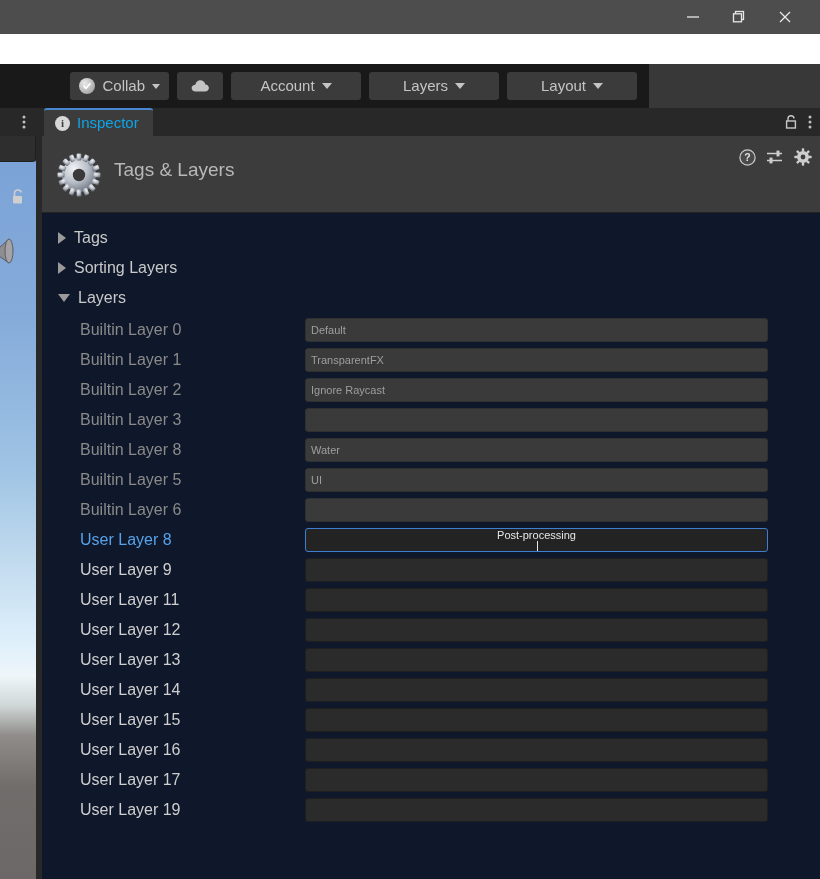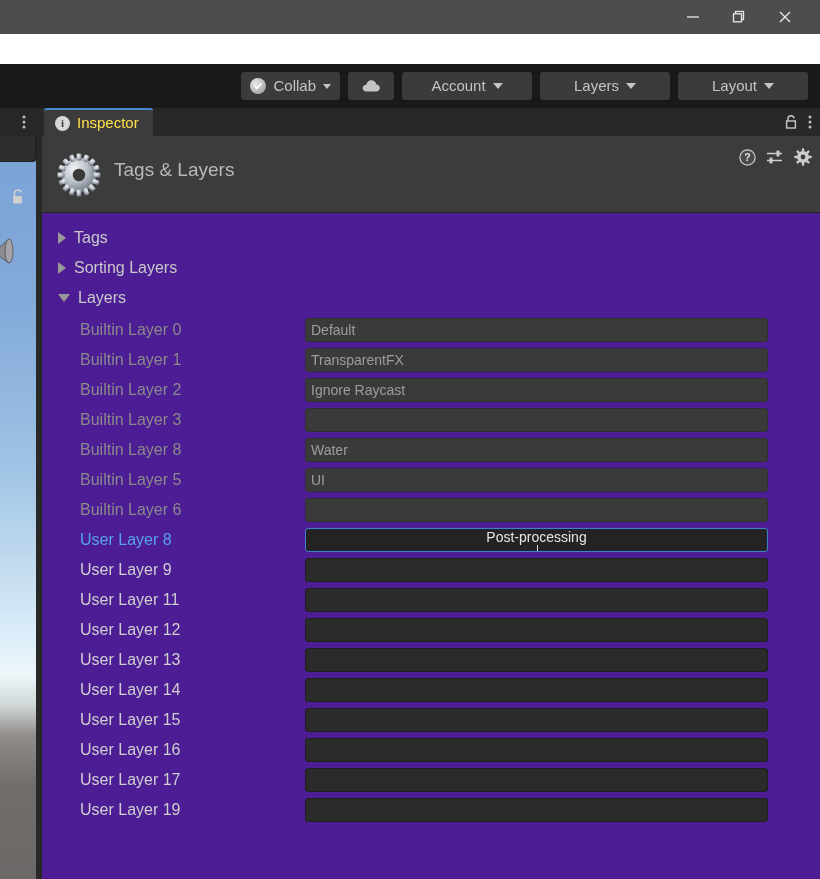--- a/index.html
+++ b/index.html
@@ -40,21 +40,21 @@
     position: absolute;
     left: 0; top: 34px;
     width: 820px; height: 30px;
     background: #ffffff;
   }
 
   
   .toolbar {
     position: absolute;
     left: 0; top: 64px;
-    width: 820px; height: 44px;
+    width: 649px; height: 44px;
     background: #191919;
     display: flex;
     align-items: center;
     justify-content: flex-end;
     padding-right: 12px;
     box-sizing: border-box;
     gap: 8px;
   }
   .tbtn {
     height: 28px;
@@ -122,21 +122,21 @@
     box-sizing: border-box;
     display: flex;
     align-items: center;
     padding: 0 14px 0 11px;
     gap: 7px;
     border-top-left-radius: 3px;
     border-top-right-radius: 3px;
     cursor: default;
   }
   .tab .tablabel {
-    color: #fde047;
+    color: #0ea5e9;
     font-size: 15px;
     line-height: 1;
     position: relative; top: -1px;
   }
   .info-icon {
     width: 15px; height: 15px;
     border-radius: 50%;
     background: #d8d8d8;
     color: #3c3c3c;
     font-size: 11px;
@@ -154,21 +154,21 @@
   .icon-btn {
     display: flex; align-items: center; justify-content: center;
     cursor: default;
   }
 
   
   .inspector {
     position: absolute;
     left: 42px; top: 136px;
     width: 778px; height: 743px;
-    background: #4c1d95;
+    background: #0f172a;
     overflow: hidden;
   }
   .insp-header {
     position: relative;
     height: 76px;
     background: #3c3c3c;
     border-bottom: 1px solid #232323;
   }
   .gear-big {
     position: absolute;
@@ -246,21 +246,21 @@
   .layer-field {
     width: 463px;
     height: 24px;
     box-sizing: border-box;
     background: #2b2b2b;
     border: 1px solid #1f1f1f;
     border-radius: 3px;
     display: flex;
     align-items: center;
     padding: 0 5px;
-    font-size: 14px;
+    font-size: 11px;
     color: #d4d4d4;
     overflow: hidden;
     white-space: nowrap;
     cursor: text;
   }
   .layer-row.builtin .layer-field {
     background: #3a3a3a;
     border-color: #303030;
     color: #9e9e9e;
     cursor: default;

